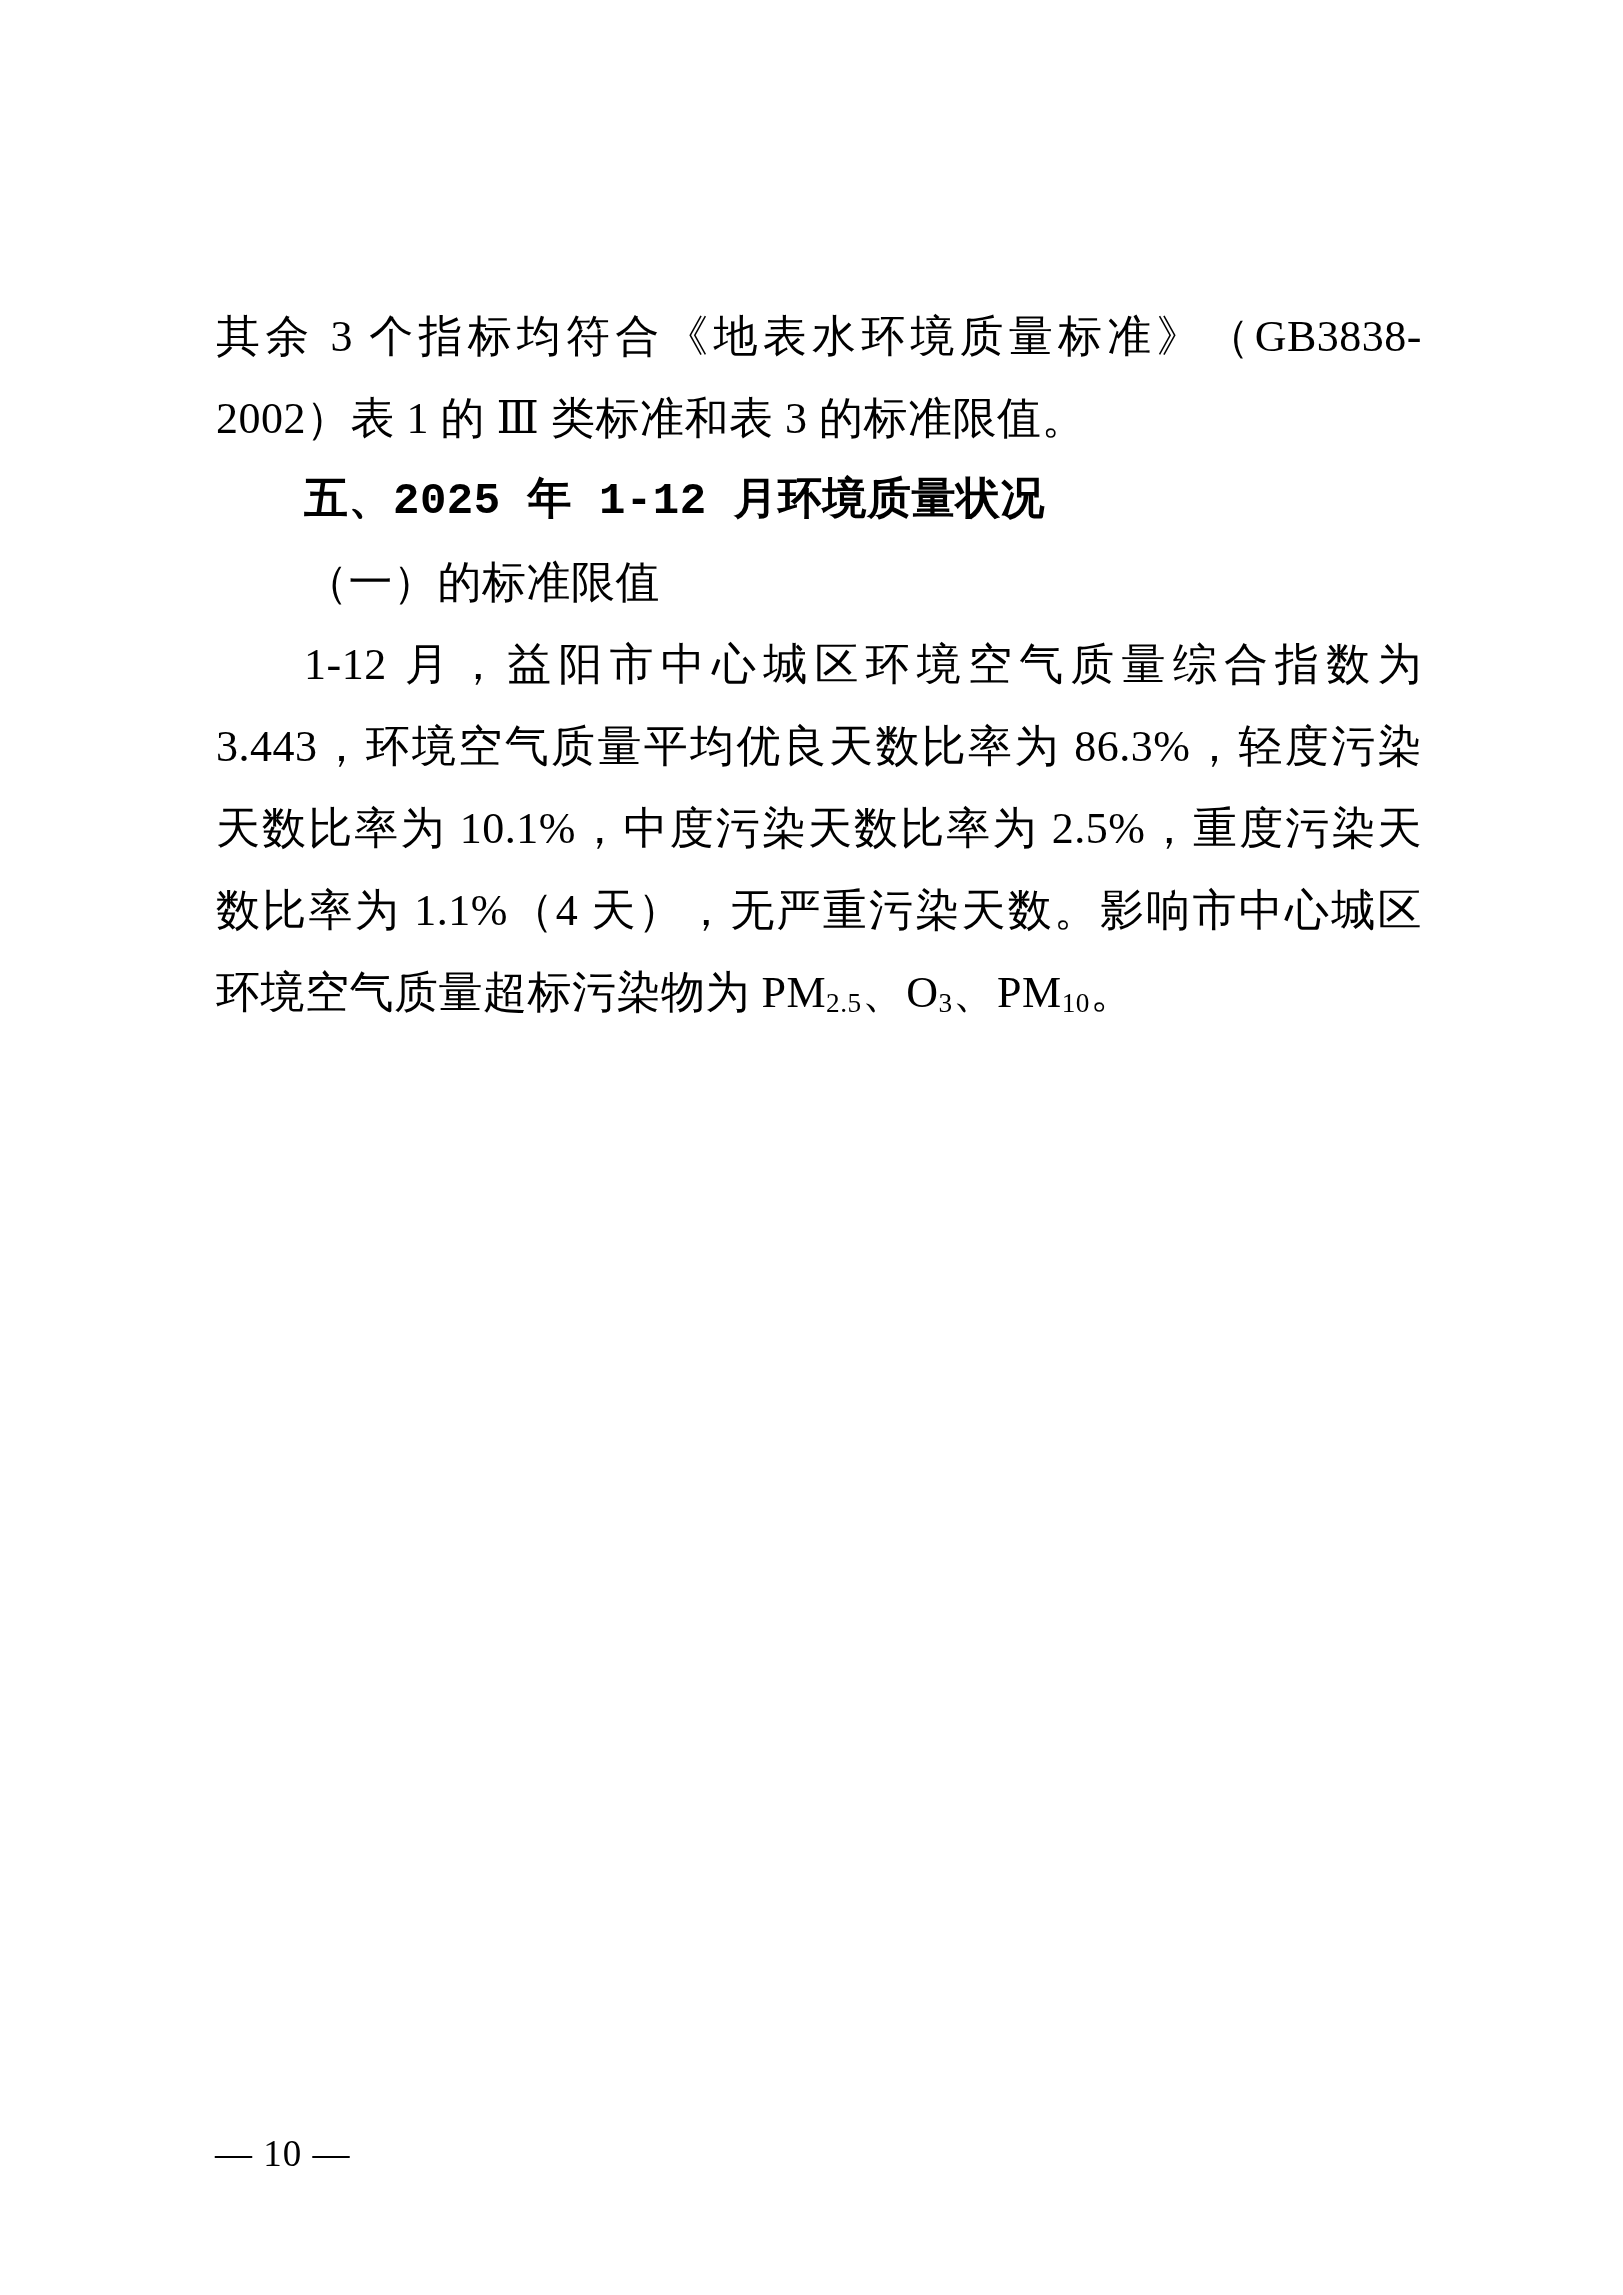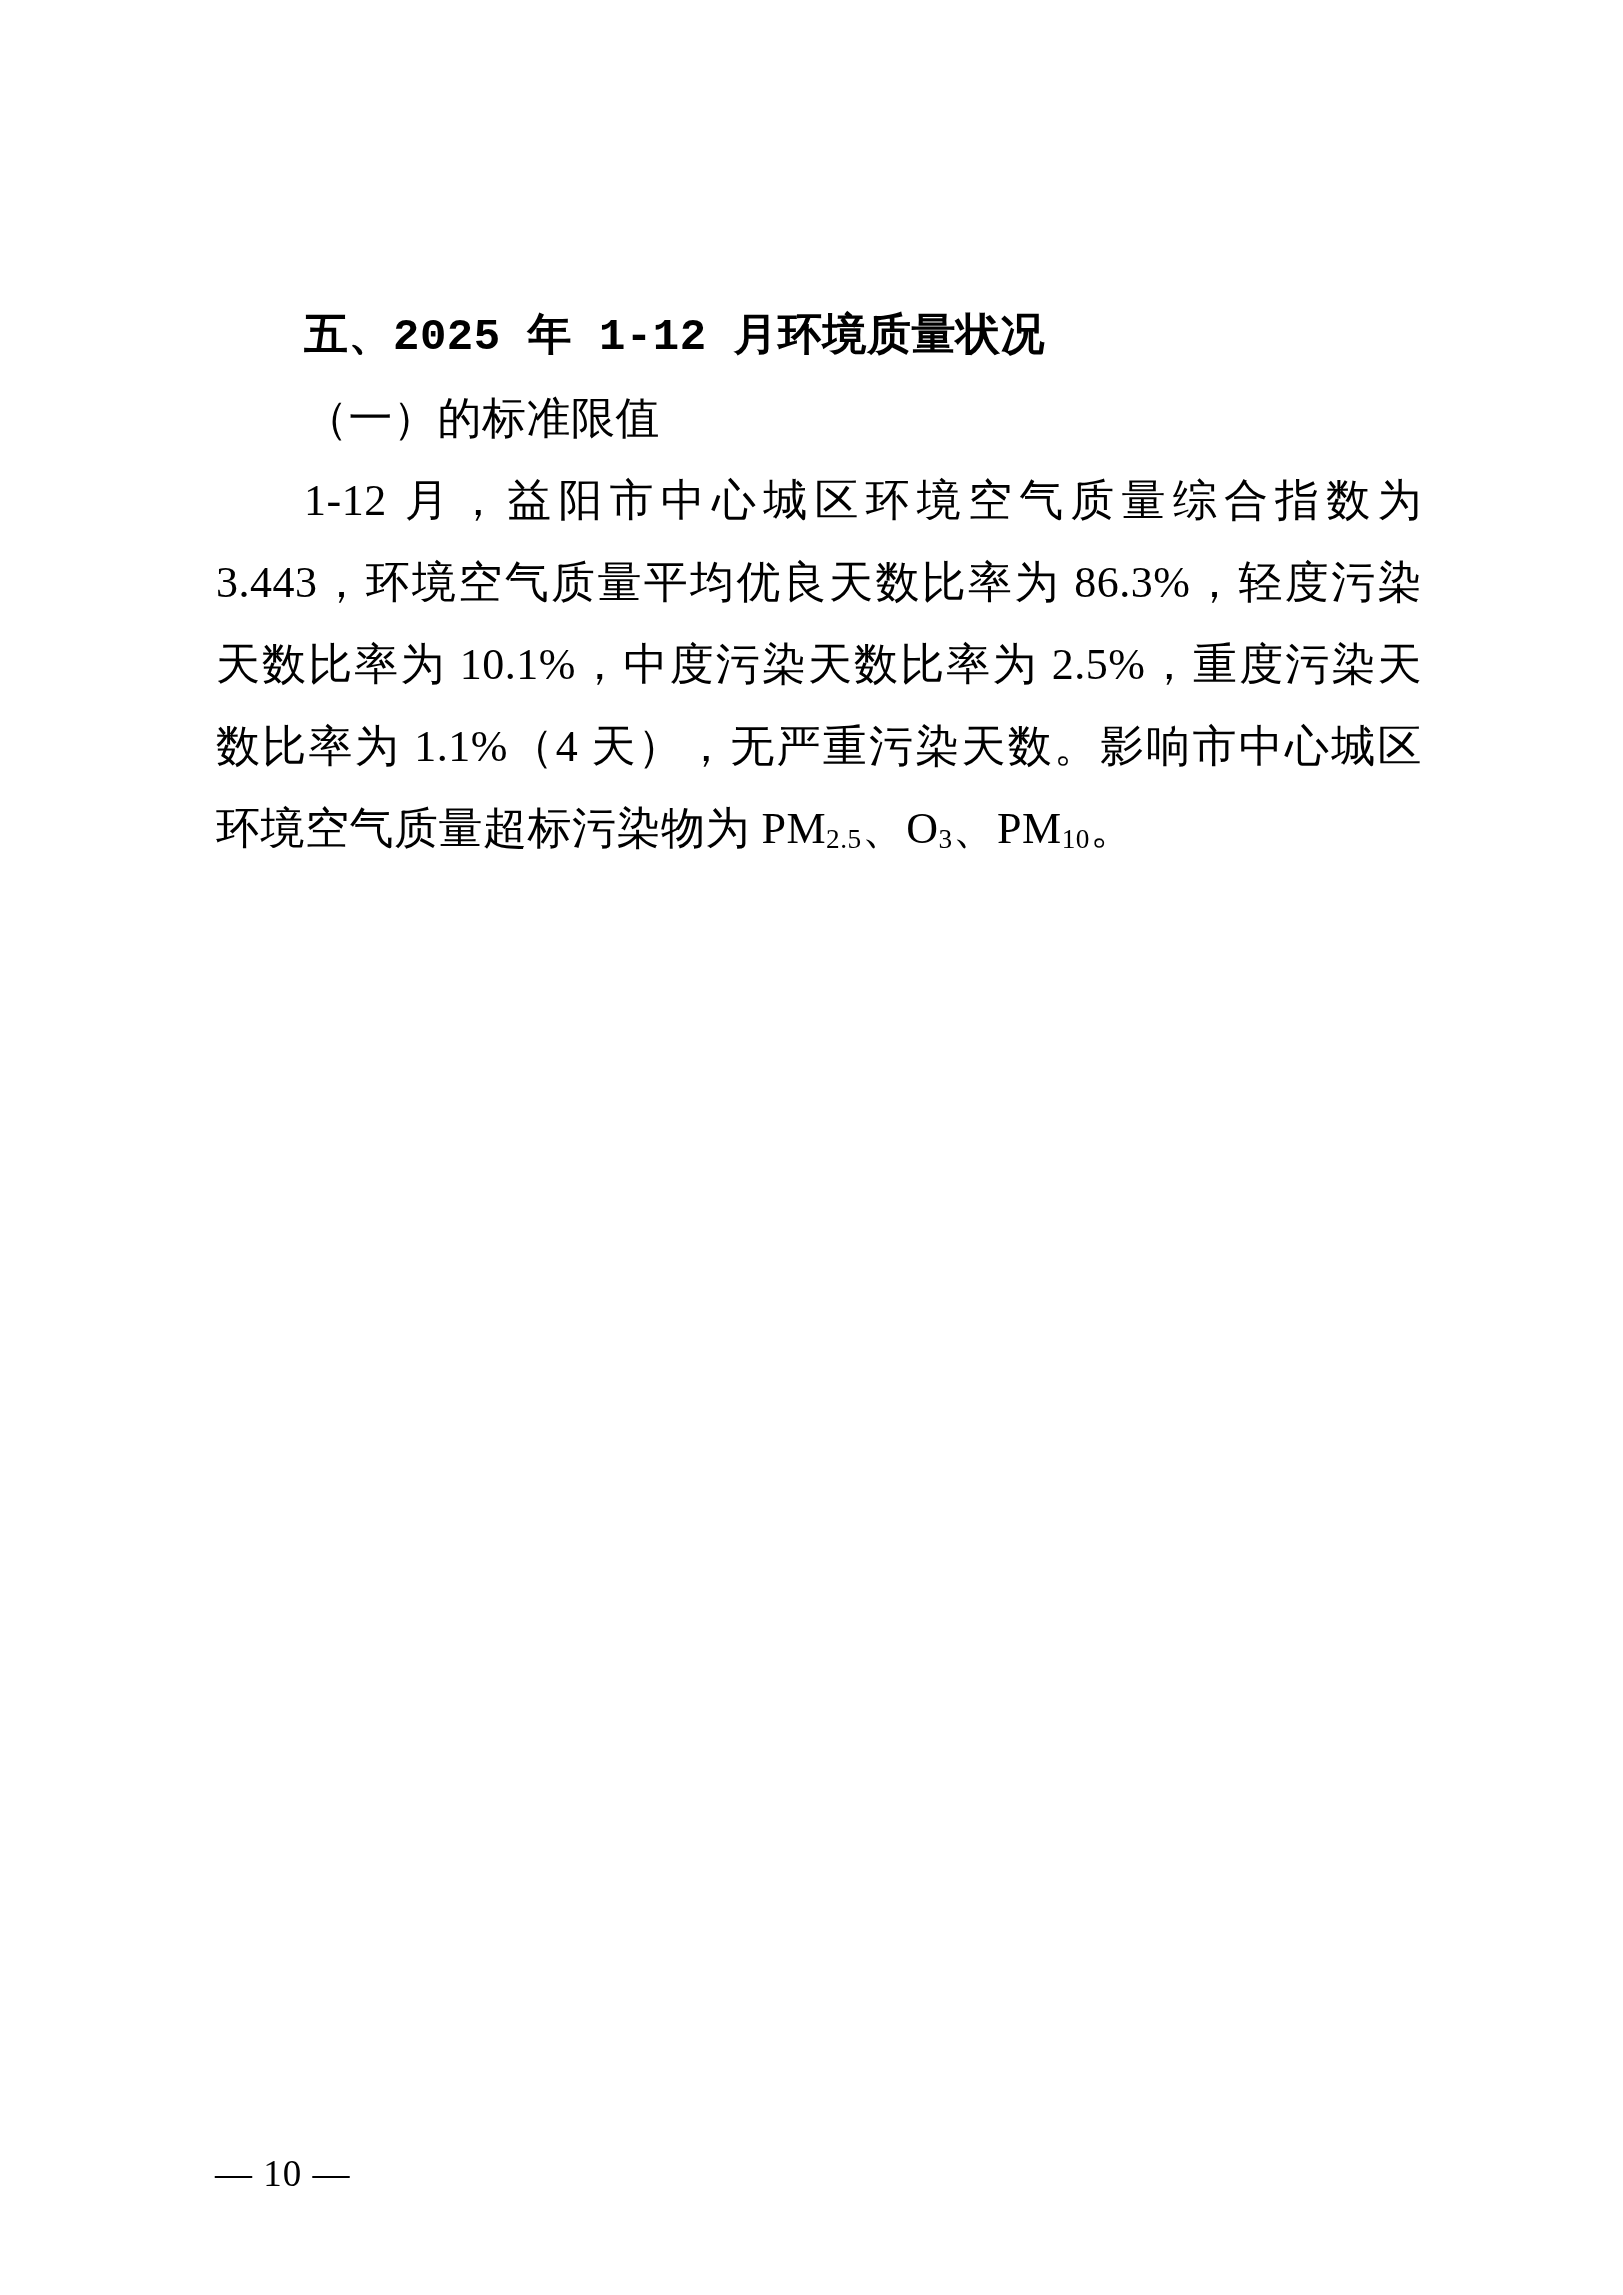--- a/index.html
+++ b/index.html
@@ -60,30 +60,30 @@
   }
   .footer {
     position: absolute;
     left: 215px;
     top: 2133px;
     font-size: 37px;
     line-height: 41px;
     letter-spacing: 1px;
     font-family: "Liberation Serif", "DejaVu Serif", serif;
     color: #000000;
-    margin-top: 20px;
   }
 </style>
 </head>
 <body>
 
 <div class="page">
 
   <div class="content">
 
+    <p class="no-indent">其余 3 个指标均符合《地表水环境质量标准》（GB3838-2002）表 1 的 Ⅲ 类标准和表 3 的标准限值。</p>
 
 
 
     <p class="indent heading-bold">五、2025 年 1-12 月环境质量状况</p>
 
     <p class="indent subheading-kaiti">（一）的标准限值</p>
 
     <p class="indent">
       <span>1-12 月，益阳市中心城区环境空气质量综合指数为 3.443，环境空气质量平均优良天数比率为 86.3%，轻度污染天数比率为 10.1%，中度污染天数比率为 2.5%，重度污染天数比率为 1.1%（4 天），无严重污染天数。影响市中心城区环境空气质量超标污染物为 PM</span><sub>2.5</sub><span>、O</span><sub>3</sub><span>、PM</span><sub>10</sub><span>。</span>
     </p>

